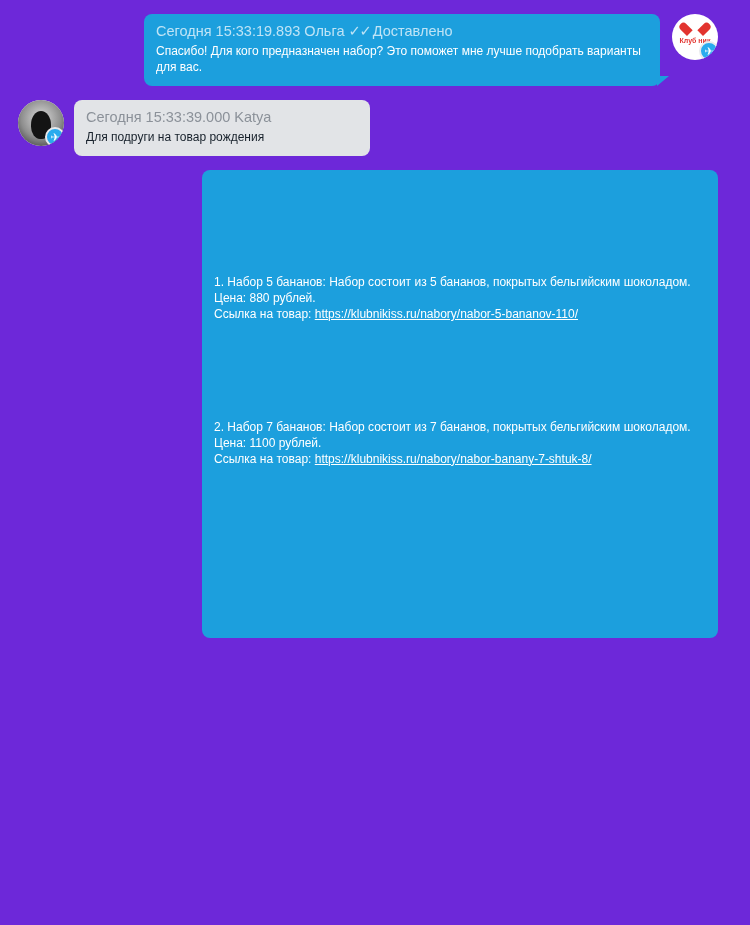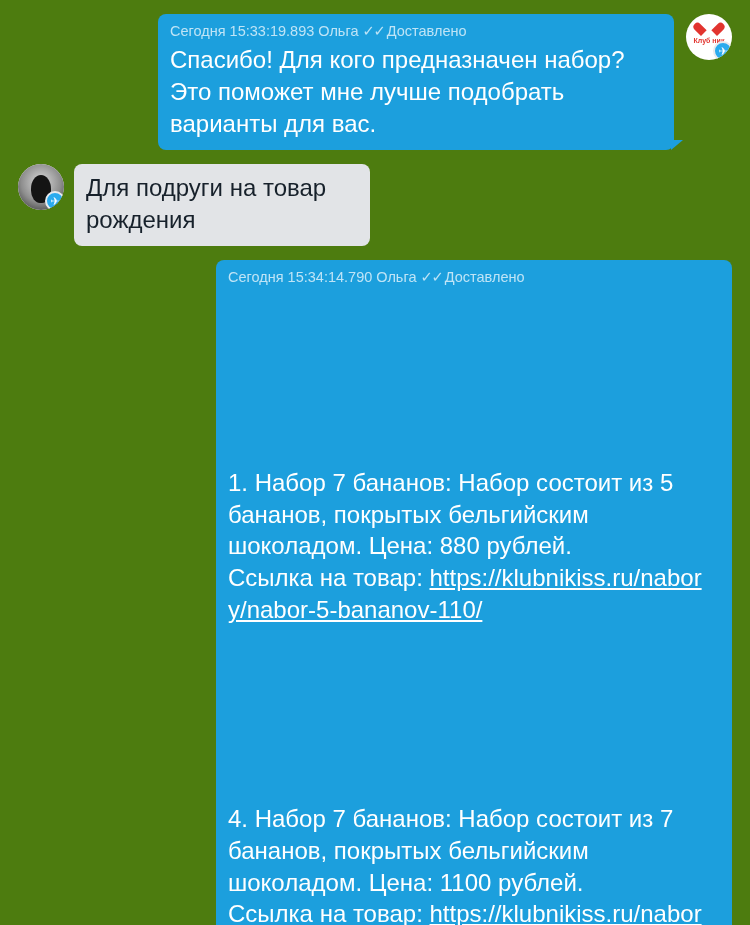--- a/index.html
+++ b/index.html
@@ -6,23 +6,23 @@
   html, body {
     margin: 0; padding: 0;
     width: 750px; height: 925px;
     background: #ffffff;
     font-family: "Liberation Sans", sans-serif;
   }
   .chat-window {
     position: relative;
     width: 750px;
     height: 925px;
-    background: #4d7c0f;
+    background: #6d28d9;
     overflow: hidden;
-    padding: 14px 18px 0 18px;
+    padding: 14px 32px 0 18px;
   }
 
   
   .row {
     display: flex;
     align-items: flex-start;
     margin-bottom: 14px;
   }
   .row.outgoing { justify-content: flex-end; }
   .row.incoming { justify-content: flex-start; }
@@ -46,21 +46,21 @@
   .meta {
     font-size: 14.5px;
     margin-bottom: 3px;
     white-space: nowrap;
   }
   .bubble.out .meta { color: #bfe4f6; }
   .bubble.in .meta { color: #8b9199; }
   .meta .check { letter-spacing: -1px; margin: 0 2px 0 4px; }
 
   .text {
-    font-size: 24px;
+    font-size: 12px;
     white-space: pre-wrap;
   }
   .bubble.out .text { color: #ffffff; }
   .bubble.in  .text { color: #17212b; }
 
   .link {
     color: #ffffff;
     text-decoration: underline;
     word-break: break-all;
   }
@@ -178,37 +178,37 @@
       <span class="tg-badge">✈</span>
     </div>
   </div>
 
   <div class="row incoming">
     <div class="avatar left">
       <div class="avatar-photo"></div>
       <span class="tg-badge">✈</span>
     </div>
     <div class="bubble in w-in1">
+      <div class="meta">
+        <span>Сегодня 15:33:39.000 Katya</span>
+      </div>
       <div class="text">Для подруги на товар рождения</div>
     </div>
   </div>
 
   <div class="row outgoing" style="margin-bottom:0;">
     <div class="bubble out w-out2">
-      <div class="meta">
-        <span>Сегодня 15:34:14.790 Ольга</span><span class="check">✓✓</span><span>Доставлено</span>
-      </div>
 
       <div class="text">
         <div class="gap"></div>
 
-        <p class="para"><span>1. Набор 7 бананов:</span><span> Набор состоит из 5 бананов, покрытых бельгийским шоколадом. Цена: 880 рублей.</span><br><span>Ссылка на товар: </span><a class="link" href="#">https://klubnikiss.ru/nabory/nabor-5-bananov-110/</a></p>
+        <p class="para"><span>1. Набор 5 бананов:</span><span> Набор состоит из 5 бананов, покрытых бельгийским шоколадом. Цена: 880 рублей.</span><br><span>Ссылка на товар: </span><a class="link" href="#">https://klubnikiss.ru/nabory/nabor-5-bananov-110/</a></p>
         <div class="gap"></div>
 
-        <p class="para"><span>4. Набор 7 бананов:</span><span> Набор состоит из 7 бананов, покрытых бельгийским шоколадом. Цена: 1100 рублей.</span><br><span>Ссылка на товар: </span><a class="link" href="#">https://klubnikiss.ru/nabory/nabor-banany-7-shtuk-8/</a></p>
+        <p class="para"><span>2. Набор 7 бананов:</span><span> Набор состоит из 7 бананов, покрытых бельгийским шоколадом. Цена: 1100 рублей.</span><br><span>Ссылка на товар: </span><a class="link" href="#">https://klubnikiss.ru/nabory/nabor-banany-7-shtuk-8/</a></p>
         <div class="gap"></div>
 
         
         
 
         
       </div>
     </div>
   </div>
 

